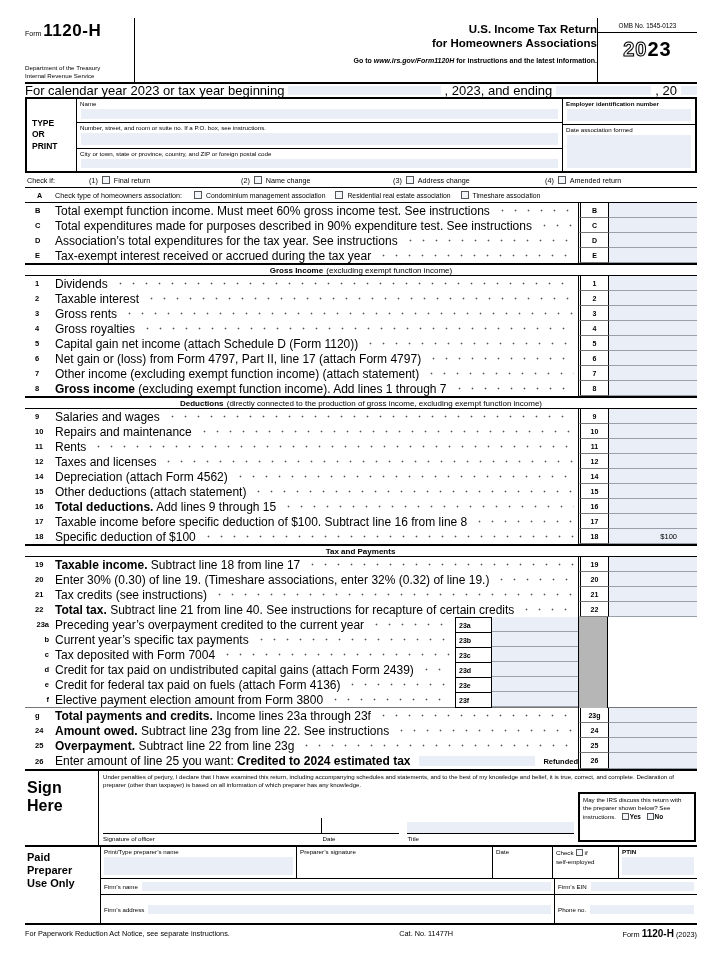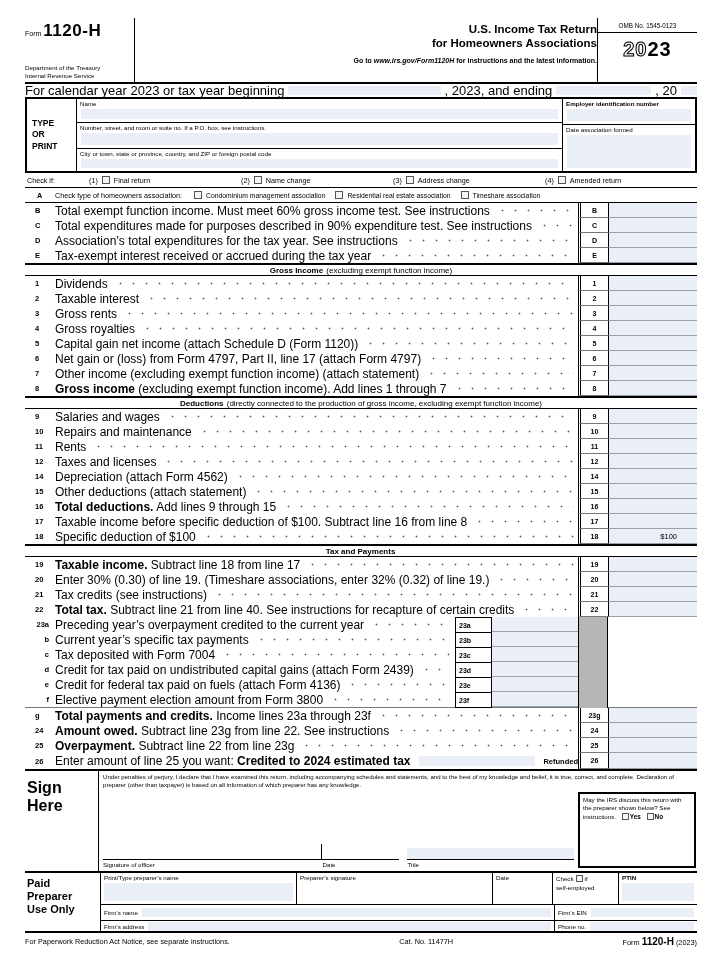--- a/index.html
+++ b/index.html
@@ -88,39 +88,39 @@
   .amt23{width:86px;flex:none;align-self:stretch;background:var(--field-fill);border-bottom:1px solid #9aa0ab}
   .grey23{position:absolute;top:0;bottom:-1px;right:89px;width:30px;background:var(--shade-grey);
     border-left:1px solid #000;border-right:1px solid #000}
 
   
   .frow26{display:flex;align-items:center;height:16px}
   .fld26{flex:1;height:10px;background:var(--field-fill);margin:0 8px}
   .refund{font-size:7.5px;font-weight:bold;}
 
   
-  .signblk{display:flex;border-top:2px solid #000;border-bottom:2px solid #000;height:104px}
+  .signblk{display:flex;border-top:2px solid #000;border-bottom:2px solid #000;height:78px}
   .sign-left{width:74px;border-right:1px solid #000;font-size:16px;font-weight:bold;line-height:1.15;padding:8px 0 0 2px}
   .sign-main{flex:1;display:flex;flex-direction:column;padding:2px 0 0 4px}
   .perjury{font-size:6.1px;line-height:1.3;padding-right:2px}
   .lowzone{flex:1;display:flex}
   .sigzone{flex:1;display:flex;flex-direction:column;justify-content:flex-end}
   .sigrow{display:flex;align-items:flex-end;height:26px}
   .sig-line{flex:1.3;border-bottom:1px solid #000;height:100%}
   .sig-date{width:78px;border-bottom:1px solid #000;border-left:1px solid #000;height:16px}
   .sig-title{flex:1;margin-left:8px;display:flex;align-items:flex-end}
   .sig-title .fill{flex:1;height:12px;background:var(--field-fill);border-bottom:1px solid #000}
   .siglabels{display:flex;font-size:6.2px;height:11px;padding-top:1px}
   .siglabels .l1{flex:1.3}.siglabels .l2{width:78px;padding-left:3px}.siglabels .l3{flex:1;padding-left:10px}
   .discuss{width:118px;border:2px solid #000;margin:3px 1px 3px 4px;padding:2px 3px;font-size:6.2px;line-height:1.35}
   .discuss b{font-size:6.4px}
   .discuss .cb{width:7px;height:7px;vertical-align:-1px;margin:0 1px 0 4px}
 
   
-  .prep{display:flex;border-bottom:2px solid #000;height:60px}
+  .prep{display:flex;border-bottom:2px solid #000;height:78px}
   .prep-left{width:76px;border-right:1px solid #000;font-weight:bold;font-size:11px;line-height:1.2;padding:4px 0 0 2px}
   .prep-main{flex:1;display:flex;flex-direction:column}
   .prow1{display:flex;height:32px;border-bottom:1px solid #000}
   .pcell{border-right:1px solid #000;padding:1px 3px;font-size:6.2px;display:flex;flex-direction:column}
   .pcell .fill{background:var(--field-fill);flex:1;margin:2px 0}
   .p-name{flex:1.55}.p-sig{flex:1.55}.p-date{width:60px}
   .p-check{width:66px;line-height:1.5}
   .p-check .cb{width:7px;height:7px;vertical-align:-1px;margin:0 2px}
   .p-ptin{width:78px;border-right:none;font-weight:bold}
   .prow2{display:flex;height:16px;border-bottom:1px solid #000}

